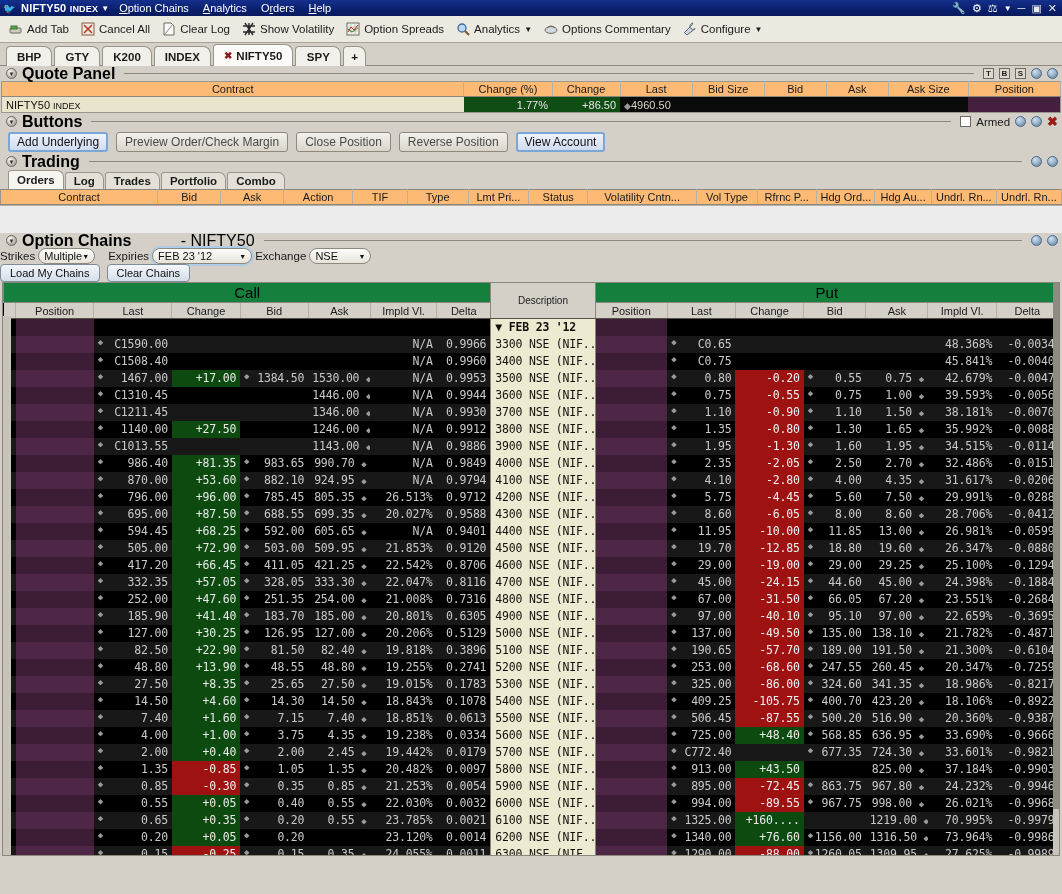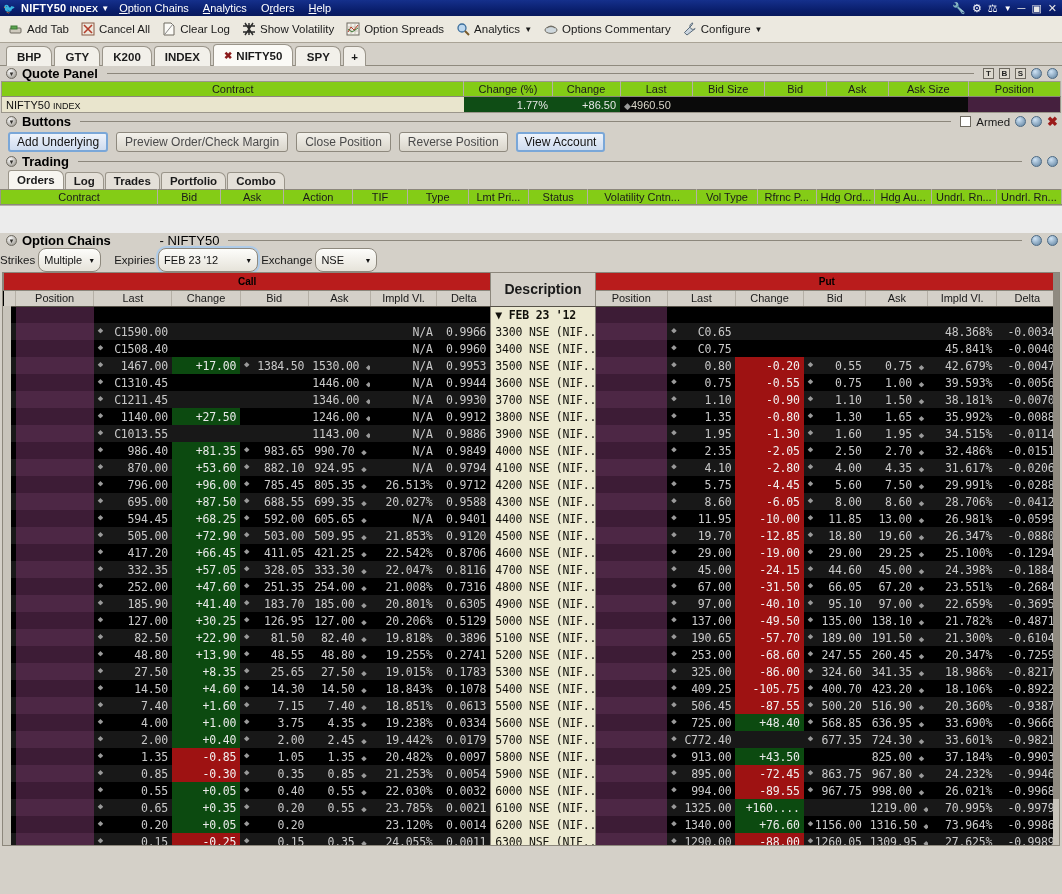--- a/index.html
+++ b/index.html
@@ -85,39 +85,39 @@
     gap: 5px;
     background: #d4d0c8;
   }
   .sect .twist {
     width: 11px; height: 11px; border-radius: 50%;
     background: radial-gradient(circle at 35% 30%, #fafafa, #8e8a80);
     border: 1px solid #6e6a61;
     display: inline-flex; align-items: center; justify-content: center;
     font-size: 6px; color: #33312c; flex: none;
   }
-  .sect .stitle { font-weight: bold; font-size: 13px; color: #000; white-space: nowrap; }
+  .sect .stitle { font-weight: bold; font-size: 16px; color: #000; white-space: nowrap; }
   .sect .stitle .thin { font-weight: normal; margin-left: 45px; }
   .sect .rule { flex: 1; height: 0; border-top: 1px solid #8c877c; margin: 0 4px; }
   .sect .sect-right { display: flex; align-items: center; gap: 5px; padding-right: 4px; }
 
   .tiny-sq {
     width: 11px; height: 11px; border: 1px solid #6e6a61; background: #ddd9cf;
     font-size: 8px; line-height: 9px; text-align: center; color: #222; font-weight: bold;
   }
   .sph {
     width: 11px; height: 11px; border-radius: 50%;
     background: radial-gradient(circle at 35% 30%, #cfe3f5, #5d7f9c);
     border: 1px solid #4d6a84;
   }
 
   
   table.grid { border-collapse: collapse; width: 100%; table-layout: fixed; }
   table.grid th {
-    background: #84cc16;
+    background: #fdba74;
     border-right: 1px solid #b5b0a6;
     border-bottom: 1px solid #8c877c;
     font-weight: normal;
     font-size: 11px;
     color: #1a1a1a;
     padding: 1px 4px;
     height: 15px;
     white-space: nowrap;
     overflow: hidden;
   }
@@ -172,22 +172,22 @@
     border-radius: 3px 7px 0 0;
     font-size: 11.5px; font-weight: bold; color: #1b1b1b; margin-right: 1px;
   }
   .ttab.active { background: #f7f5f0; height: 19px; }
   #tradetable { border: 1px solid #9b968b; border-top: 1px solid #8c877c; }
   #tradebody { height: 28px; background: #ececec; border-top: 1px solid #b5b0a6; }
   .lbl { font-size: 11.5px; color: #1a1a1a; }
   .combo {
     border: 1px solid #8e897e; border-radius: 8px;
     background: linear-gradient(to bottom, #fdfdfb, #e6e3da);
-    height: 24px; display: inline-flex; align-items: center;
-    padding: 0 5px; gap: 6px; font-size: 11px; color: #111;
+    height: 16px; display: inline-flex; align-items: center;
+    padding: 0 5px; font-size: 11px; color: #111;
   }
   .combo.hl { box-shadow: 0 0 0 2px #aecbe8; }
   .combo .cv { white-space: nowrap; }
   .combo .ar { font-size: 7px; }
   .oc-right { margin-left: auto; display: flex; gap: 7px; padding-right: 8px; }
   .btn2 {
     border: 1px solid #7f8b99; border-radius: 4px;
     background: linear-gradient(to bottom, #f4f7fb, #d3dde9);
     padding: 2px 9px; font-size: 11px; color: #101010; white-space: nowrap;
   }
@@ -196,34 +196,34 @@
   #chainwrap {
     margin: 0 2px 0 2px;
     border: 1px solid #8c877c;
     background: #000;
     height: 574px;
     overflow: hidden;
     position: relative;
   }
   table#chain { border-collapse: collapse; table-layout: fixed; width: 1056px; }
   table#chain th.grp {
-    background: #b91c1c; border-bottom: 1px solid #8c877c;
+    background: #15803d; border-bottom: 1px solid #8c877c;
     border-right: 1px solid #8c877c; border-left: 1px solid #8c877c;
-    height: 17px; font-weight: bold; font-size: 10px;
+    height: 17px; font-weight: normal; font-size: 15px;
   }
   table#chain th.col {
     background: #d4d0c8; border-bottom: 1px solid #575248;
     border-right: 1px solid #b5b0a6;
     height: 16px; font-weight: normal; font-size: 11px; color: #1a1a1a;
     padding: 0 3px;
   }
   table#chain th.desc {
     background: #d4d0c8; border-left: 1px solid #8c877c; border-right: 1px solid #8c877c;
     border-bottom: 1px solid #575248;
-    font-weight: bold; font-size: 14px; color: #1a1a1a;
+    font-weight: normal; font-size: 10px; color: #1a1a1a;
   }
   table#chain td {
     height: 17px; font-size: 11.5px; padding: 0 4px;
     font-family: "DejaVu Sans Mono", monospace;
     letter-spacing: -0.2px;
     overflow: hidden; white-space: nowrap;
   }
   .r-even td.dk { background: #000000; }
   .r-odd  td.dk { background: #181818; }
   .r-even td.pos { background: #3d1c36; }
@@ -528,20 +528,24 @@
   <span class="lbl" style="margin-left:10px">Expiries</span>
   <span class="combo hl" style="min-width:100px; justify-content:space-between">
     <span class="cv">FEB 23 '12</span>
     <span class="ar">▼</span>
   </span>
   <span class="lbl" style="">Exchange</span>
   <span class="combo" style="min-width:62px; justify-content:space-between">
     <span class="cv">NSE</span>
     <span class="ar">▼</span>
   </span>
+  <span class="oc-right">
+    <span class="btn2">Load My Chains</span>
+    <span class="btn2">Clear Chains</span>
+  </span>
 </div>
 
 <div id="chainwrap">
   <table id="chain">
     <colgroup>
       <col style="width:12px">
         <col style="width:78px">
         <col style="width:78px">
         <col style="width:68px">
         <col style="width:68px">

